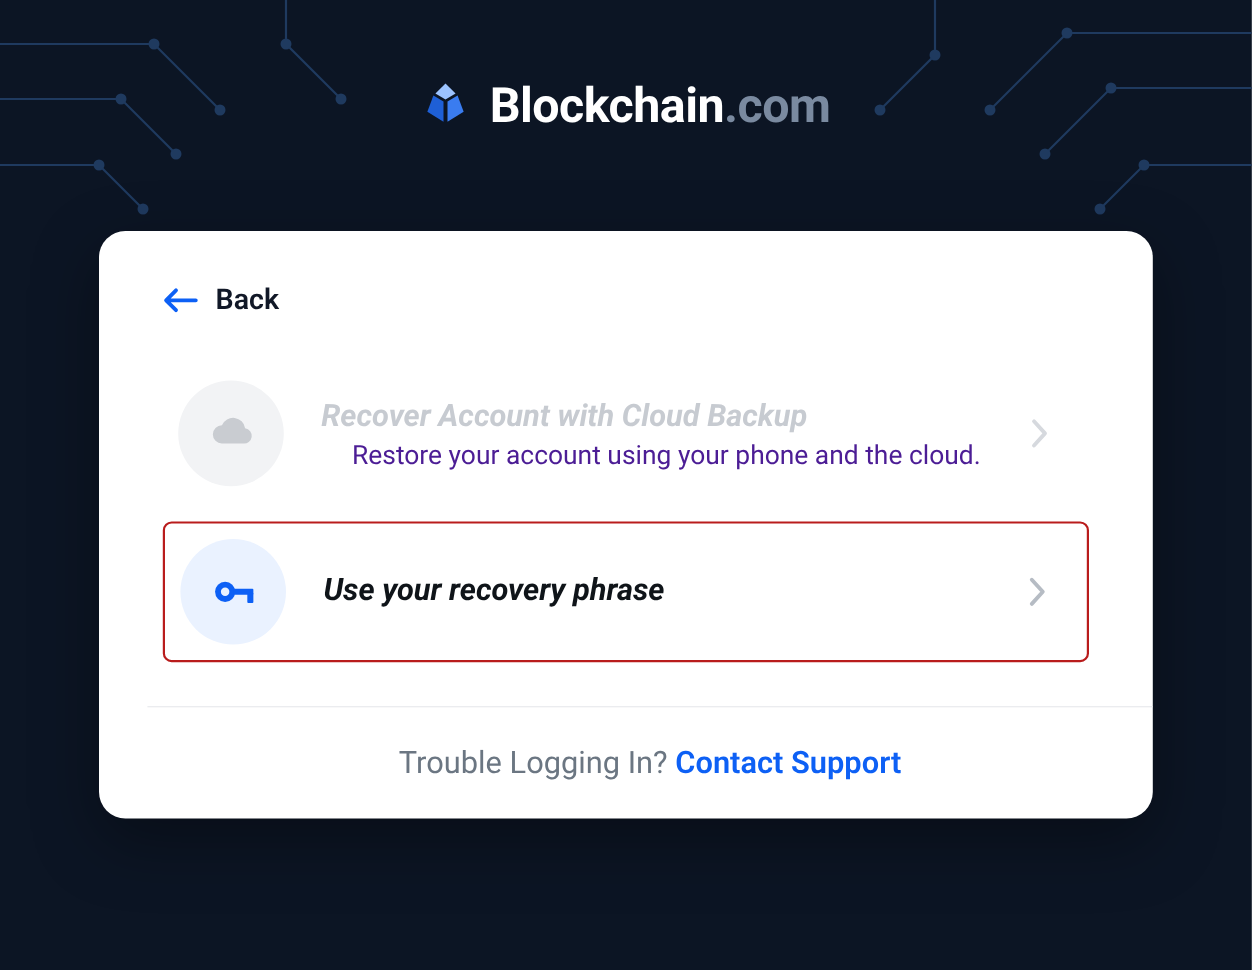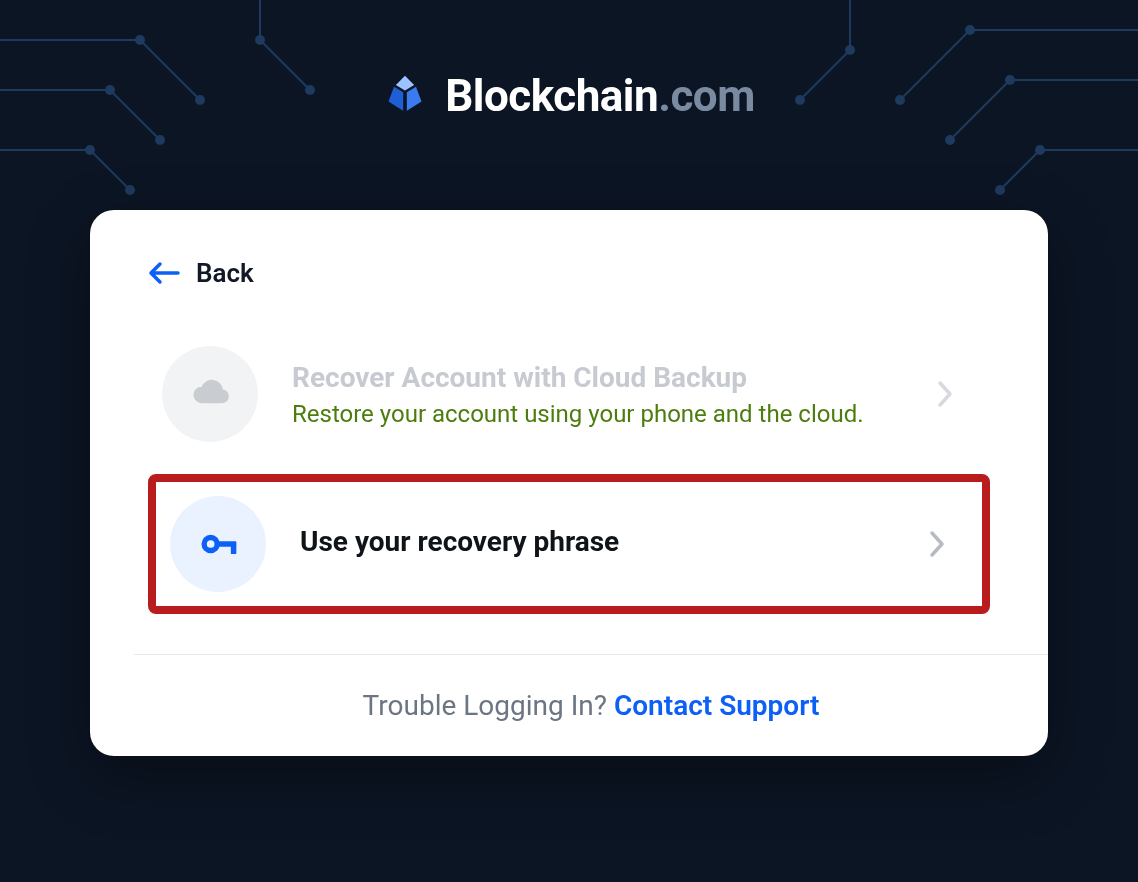--- a/index.html
+++ b/index.html
@@ -78,21 +78,21 @@
 
     .option {
       display: flex;
       align-items: center;
       gap: 34px;
       padding: 14px 14px;
       border-radius: 8px;
       cursor: pointer;
     }
     .option.highlight {
-      border: 8px solid #b91c1c;
+      border: 2px solid #b91c1c;
     }
     .option.disabled { cursor: default; opacity: 1; }
 
     .option-icon {
       width: 96px;
       height: 96px;
       border-radius: 50%;
       display: flex;
       align-items: center;
       justify-content: center;
@@ -101,27 +101,28 @@
     .option-icon.gray { background: #f2f3f5; }
     .option-icon.blue { background: #eaf2ff; }
     .option-icon svg { width: 44px; height: 44px; }
 
     .option-text { flex: 1; }
     .option-title {
       font-size: 28px;
       font-weight: 700;
       color: #0f1419;
       margin-bottom: 6px;
+      font-style: italic;
     }
     .option-sub {
       font-size: 24px;
       color: #6b7682;
     }
     .option.disabled .option-title { color: #c7cbd1; }
-    .option.disabled .option-sub { color: #4d7c0f; }
+    .option.disabled .option-sub { color: #4c1d95; margin-left: 28px; }
 
     .chevron {
       width: 18px;
       height: 28px;
       flex-shrink: 0;
       margin-right: 22px;
     }
     .chevron.gray path { stroke: #b6bcc4; }
     .chevron.light path { stroke: #d6d9de; }
 

